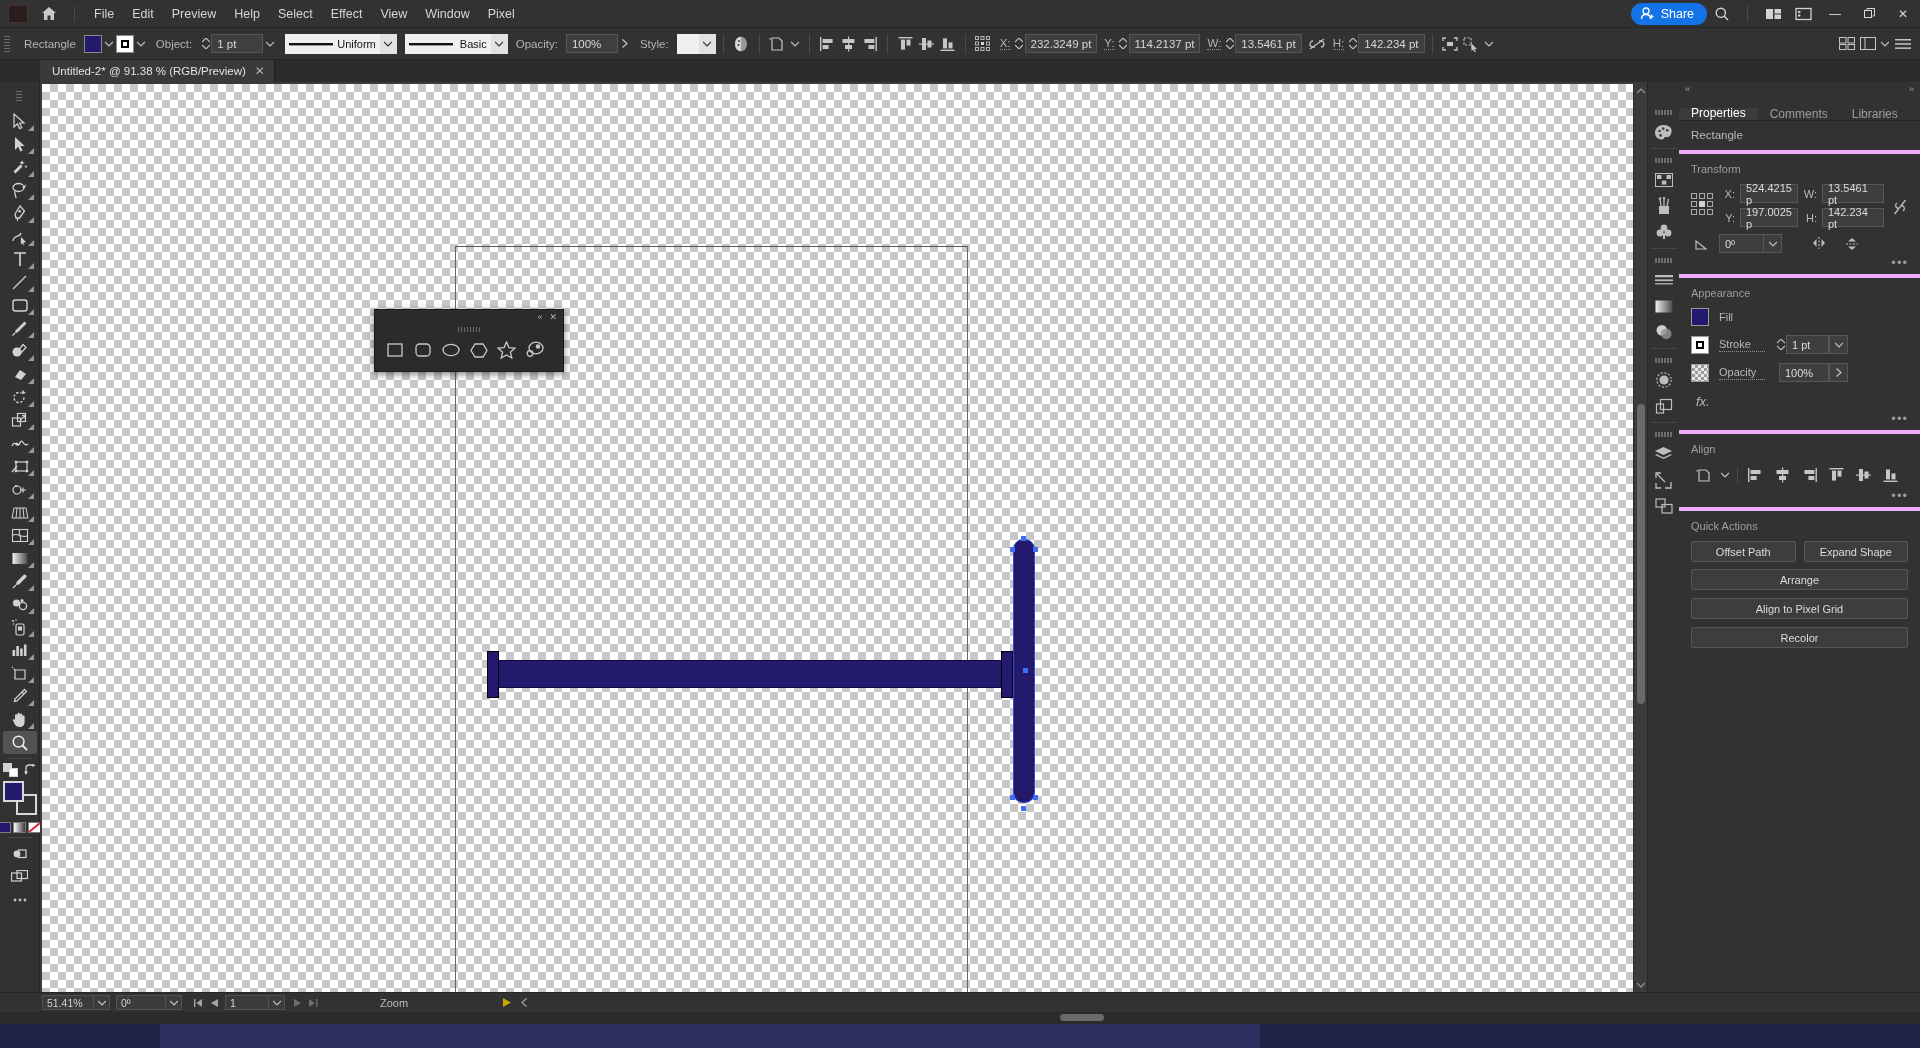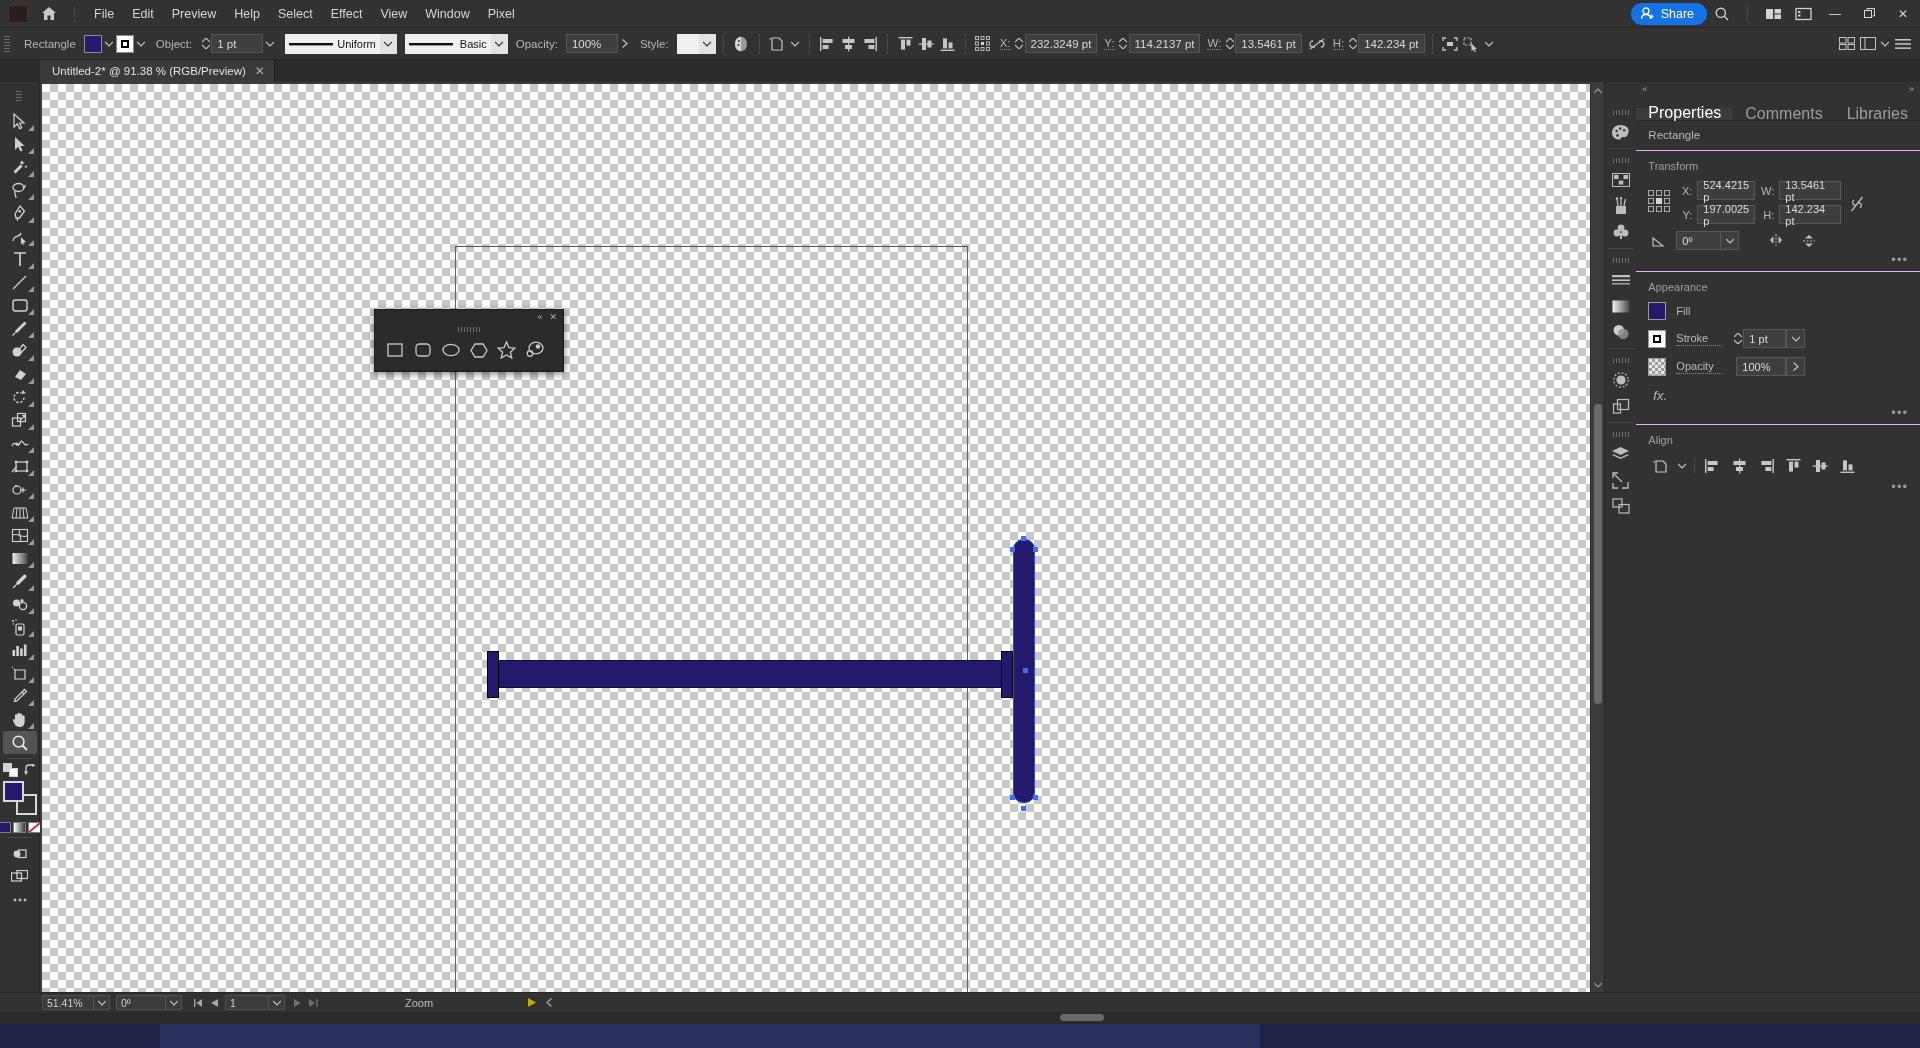--- a/index.html
+++ b/index.html
@@ -108,24 +108,24 @@
     padding-top:22px;flex:0 0 32px;border-left:1px solid #262626;}
   .railgrip{display:flex;gap:1.5px;margin:6px 0 4px;}
   .railgrip i{width:1.5px;height:5px;background:#6e6e6e;}
   .railic{width:30px;height:26px;display:flex;align-items:center;justify-content:center;cursor:pointer;border-radius:2px;}
   .railsep{width:26px;height:1px;background:#454545;margin:3px 0;}
 
   
   .props{flex:1;background:#323232;display:flex;flex-direction:column;min-width:0;}
   .props-collapse{height:14px;display:flex;align-items:center;justify-content:space-between;padding:0 6px;font-size:9px;color:#a0a0a0;}
   .ptabs{display:flex;height:25px;border-bottom:1px solid #262626;}
-  .ptab{font-size:16px;color:#9d9d9d;padding:0 12px;display:flex;align-items:center;cursor:pointer;margin-top:12px;}
+  .ptab{font-size:12px;color:#9d9d9d;padding:0 12px;display:flex;align-items:center;cursor:pointer;margin-top:12px;}
   .ptab.active{color:#fff;background:#3b3b3b;border-bottom:2px solid #3b3b3b;}
   .p-obj{font-size:11.5px;color:#b9b9b9;padding:8px 12px 9px;}
-  .psec{padding:9px 12px 7px;border-top:1px solid #f0abfc;}
+  .psec{padding:9px 12px 7px;border-top:4px solid #f0abfc;}
   .psec-t{font-size:11px;color:#9f9f9f;margin-bottom:9px;}
   .xf-row{display:flex;align-items:flex-start;gap:8px;}
   .refpt{width:22px;height:22px;display:grid;grid-template-columns:repeat(3,1fr);grid-template-rows:repeat(3,1fr);gap:2px;margin-top:9px;}
   .refpt span{border:1px solid #a8a8a8;}
   .refpt span.on{background:#d2d2d2;border-color:#d2d2d2;}
   .xf-grid{display:grid;grid-template-columns:14px 58px 14px 62px;gap:5px 5px;align-items:center;}
   .xf-lbl{font-size:11px;color:#b8b8b8;text-align:right;}
   .pfield{background:#3e3e3e;border:1px solid #575757;height:19px;font-size:11px;color:#dcdcdc;
     display:flex;align-items:center;padding:0 5px;cursor:text;}
   .row2{display:flex;align-items:center;gap:6px;margin-top:7px;}
@@ -1172,20 +1172,30 @@
               <svg width="17" height="16" viewBox="0 0 17 16">
                   <rect x="1.5" y="13.6" width="14" height="1.4" fill="#c6c6c6"></rect>
                   <rect x="4" y="2.4" width="4" height="10" fill="#c6c6c6"></rect>
                   <rect x="9.5" y="6.4" width="4" height="6" fill="#c6c6c6"></rect>
                 </svg>
               </div>
           </div>
           <div class="dots">•••</div>
         </div>
 
+        <div class="psec">
+          <div class="psec-t">Quick Actions</div>
+          <div class="qa-grid">
+            <div class="qbtn">Offset Path</div>
+            <div class="qbtn">Expand Shape</div>
+          </div>
+          <div class="qbtn full">Arrange</div>
+          <div class="qbtn full">Align to Pixel Grid</div>
+          <div class="qbtn full">Recolor</div>
+        </div>
       </div>
     </div>
   </div>
 
   <div class="statusbar">
     <div style="width:42px"></div>
     <div class="sb-field" style="min-width:52px">51.41%</div>
     <div class="sb-dd">
       <svg width="8" height="6" viewBox="0 0 8 6">
           <path d="M0 1 L4 5 L8 1" fill="none" stroke="#c4c4c4" stroke-width="1.2"></path>
@@ -1220,21 +1230,21 @@
           <path d="M0 0 L7 4 L0 8 Z" fill="#6e6e6e"></path>
         </svg>
       </div>
     <div class="sb-nav">
       <svg width="9" height="8" viewBox="0 0 9 8">
           <path d="M0 0 L6 4 L0 8 Z" fill="#6e6e6e"></path>
           <rect x="7.2" y="0" width="1.4" height="8" fill="#6e6e6e"></rect>
         </svg>
       </div>
 
-    <div class="sb-zoom" style="margin-left:84px">Zoom</div>
+    <div class="sb-zoom" style="margin-left:59px">Zoom</div>
 
     <div style="margin-left:95px;display:flex;align-items:center;gap:10px">
       <div>
         <svg width="8" height="9" viewBox="0 0 8 9">
             <path d="M0 0 L8 4.5 L0 9 Z" fill="#c2a800"></path>
           </svg>
         </div>
       <div>
         <svg width="7" height="9" viewBox="0 0 7 9">
             <path d="M5.5 0.5 L1 4.5 L5.5 8.5" fill="none" stroke="#a5a5a5" stroke-width="1.2"></path>

